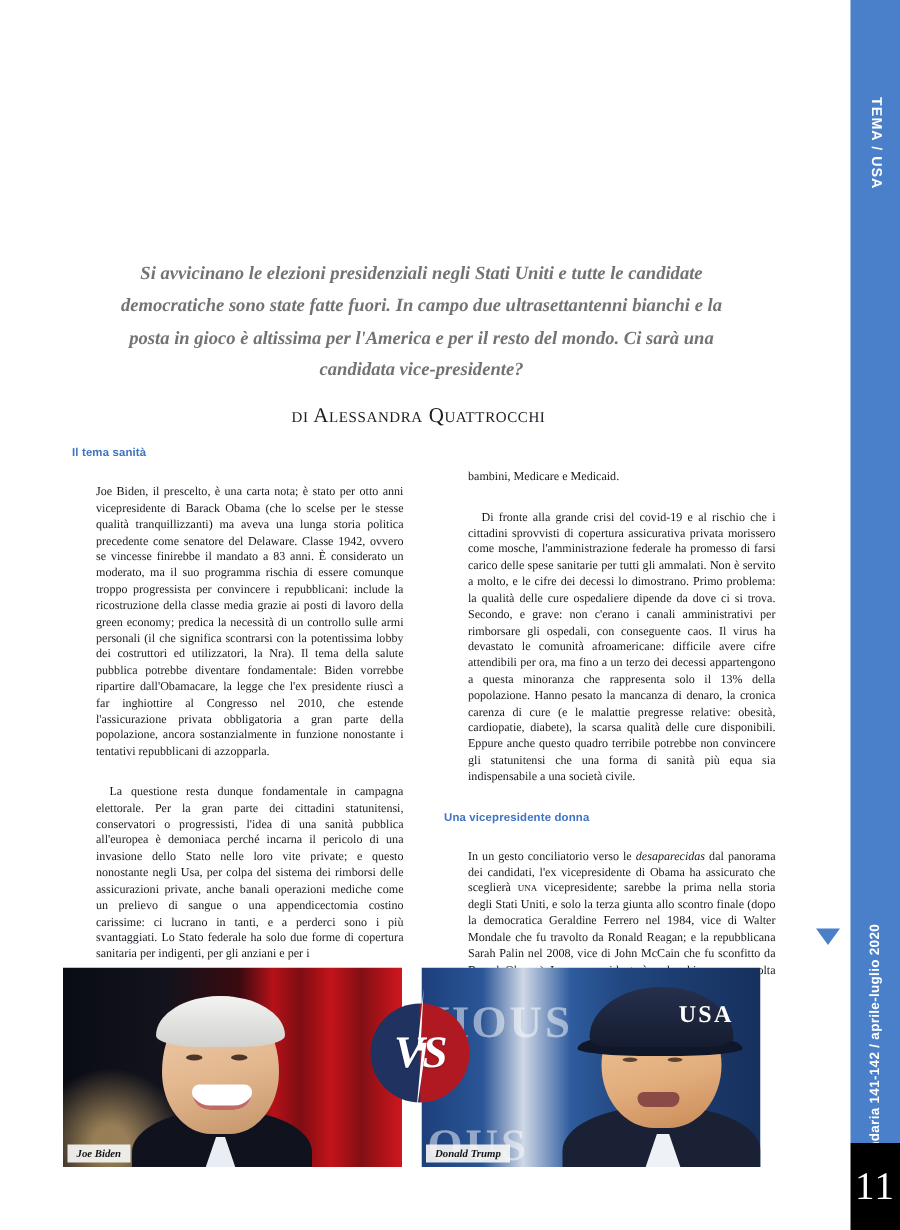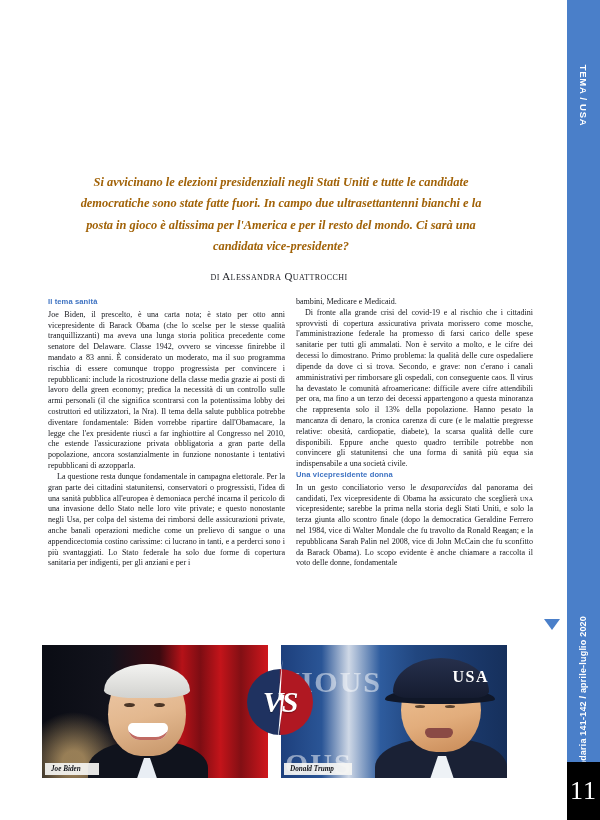--- a/index.html
+++ b/index.html
@@ -99,30 +99,30 @@
   .standfirst {
     position: absolute;
     left: 66px;
     top: 172px;
     width: 430px;
     text-align: center;
     font-style: italic;
     font-weight: bold;
     font-size: 12.4px;
     line-height: 1.72;
-    color: #a16207;
+    color: #737373;
   }
   .byline {
     position: absolute;
     left: 48px;
     top: 270px;
     width: 462px;
     text-align: center;
     font-variant: small-caps;
-    font-size: 11px;
+    font-size: 14px;
     letter-spacing: 0.4px;
     color: #1b1d23;
   }
 
   
   .col {
     position: absolute;
     top: 297px;
     width: 237px;
     font-size: 8.05px;
@@ -138,21 +138,21 @@
   .subhead {
     color: #3f73c2;
     font-family: "Liberation Sans", sans-serif;
     font-weight: bold;
     font-size: 7.6px;
     letter-spacing: 0.1px;
     margin: 0 0 2.5px 0;
     text-align: left;
   }
   .subhead.spaced { }
-  .para { margin: 0; text-indent: 9px; }
+  .para { margin: 16px; text-indent: 9px; }
   .para.noindent { text-indent: 0; }
   .para em { font-style: italic; }
   .sc { font-variant: small-caps; }
 
   
   .photos {
     position: absolute;
     left: 42px;
     top: 645px;
     width: 465px;
@@ -333,21 +333,21 @@
   .caption {
     position: absolute;
     bottom: 3px;
     left: 3px;
     background: rgba(245,245,243,0.92);
     color: #111318;
     font-family: "Liberation Serif", serif;
     font-style: italic;
     font-weight: bold;
     font-size: 7.2px;
-    padding: 2px 18px 2px 6px;
+    padding: 2px 6px 2px 6px;
     z-index: 4;
   }
 
   
   .cont-arrow {
     position: absolute;
     left: 544px;
     top: 619px;
     width: 0; height: 0;
     border-left: 8px solid transparent;

